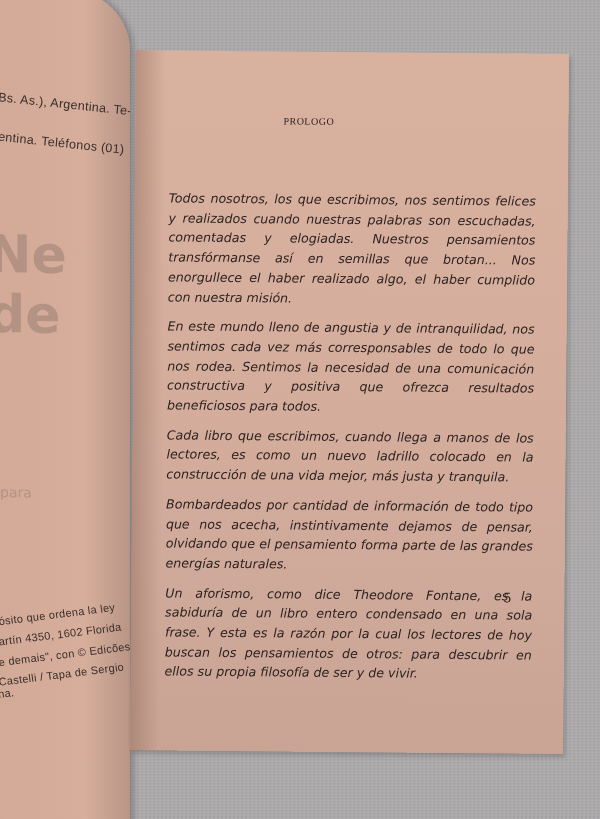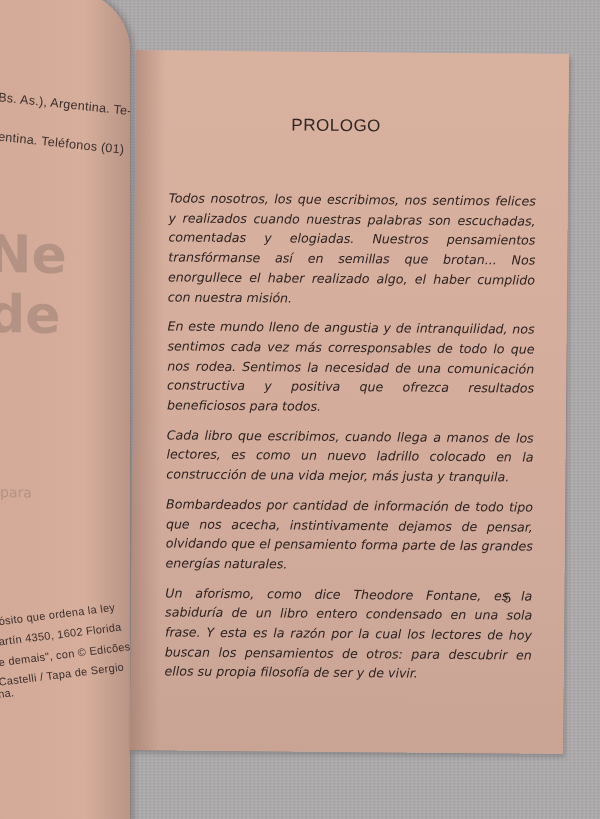--- a/index.html
+++ b/index.html
@@ -34,22 +34,22 @@
     position:absolute; left:133px; top:52px; width:433px; height:700px;
     background: linear-gradient(180deg, #d9b19f 0%, #d6ae9d 40%, #cfa99a 75%, #c9a494 100%);
     transform: rotate(0.5deg);
     box-shadow: 2px 3px 5px rgba(0,0,0,0.2);
   }
   .gutter {
     position:absolute; left:0; top:0; width:30px; height:100%;
     background: linear-gradient(90deg, rgba(120,85,70,0.35), rgba(120,85,70,0));
   }
   .title {
-    position:absolute; left:156px; top:64px;
-    font-family:Liberation Sans, sans-serif; font-size:17px; letter-spacing:0.5px;
+    position:absolute; left:148px; top:64px;
+    font-family:Liberation Serif, serif; font-size:10px; letter-spacing:0.5px;
     color:#2f2523;
   }
   .body {
     position:absolute; left:34px; top:138px; width:367px;
     font-family:"DejaVu Sans", sans-serif; font-style:italic; font-size:12.6px;
     line-height:19.7px; color:#2c2220; text-align:justify;
   }
   .body p { margin:0 0 10px 0; }
   .pagenum {
     position:absolute; left:372px; top:537px;

